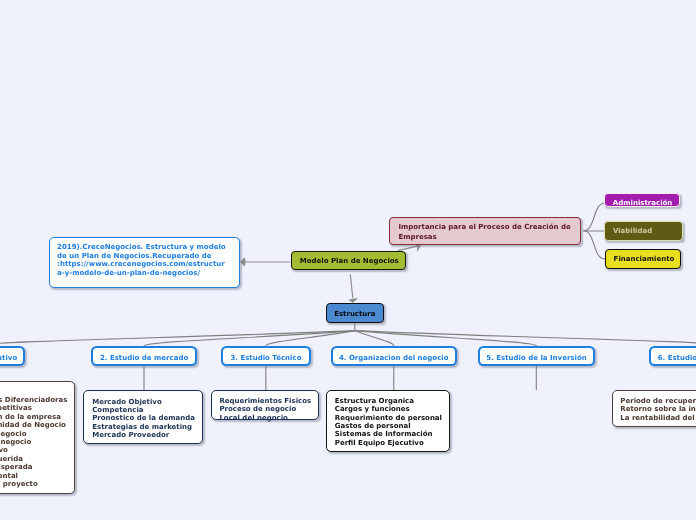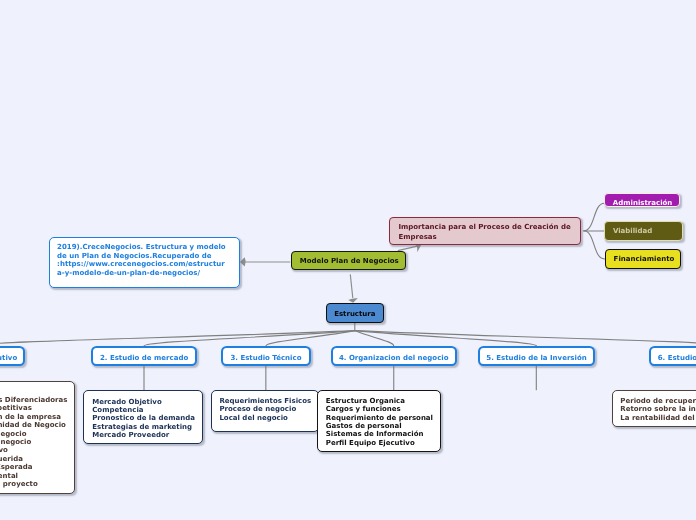--- a/index.html
+++ b/index.html
@@ -112,27 +112,27 @@
 </div>
 <div class="node bh shadow" style="left:91.2px;top:346.1px;width:105.8px;height:19.8px"><span>2. Estudio de mercado</span></div>
 <div class="node bb bb1 shadow" style="left:83.45px;top:389.65px;width:119.35px;height:54.05px">
 <span class="ln">Mercado Objetivo</span>
 <span class="ln">Competencia</span>
 <span class="ln">Pronostico de la demanda</span>
 <span class="ln">Estrategias de marketing</span>
 <span class="ln">Mercado Proveedor</span>
 </div>
 <div class="node bh shadow" style="left:221.3px;top:346.1px;width:89.3px;height:19.8px"><span>3. Estudio Técnico</span></div>
-<div class="node bb bb2 shadow" style="left:210.65px;top:389.75px;width:108.4px;height:42px">
+<div class="node bb bb2 shadow" style="left:210.65px;top:389.75px;width:108.4px;height:30px">
 <span class="ln">Requerimientos Fisicos</span>
 <span class="ln">Proceso de negocio</span>
 <span class="ln">Local del negocio</span>
 </div>
 <div class="node bh shadow" style="left:330.7px;top:346.1px;width:126.1px;height:19.8px"><span>4. Organizacion del negocio</span></div>
-<div class="node bb bb3 shadow" style="left:317px;top:389.65px;width:123.85px;height:62.85px">
+<div class="node bb bb3 shadow" style="left:326px;top:389.65px;width:123.85px;height:62.85px">
 <span class="ln">Estructura Organica</span>
 <span class="ln">Cargos y funciones</span>
 <span class="ln">Requerimiento de personal</span>
 <span class="ln">Gastos de personal</span>
 <span class="ln">Sistemas de Información</span>
 <span class="ln">Perfil Equipo Ejecutivo</span>
 </div>
 <div class="node bh shadow" style="left:477.6px;top:346.1px;width:117.9px;height:19.8px"><span>5. Estudio de la Inversión</span></div>
 <div class="node bh shadow" style="left:648.9px;top:346.1px;width:160px;height:19.8px"><span>6. Estudio de los Ingresos y Egresos</span></div>
 <div class="node bb bb5 shadow" style="left:611.55px;top:389.65px;width:128.35px;height:37.65px">

